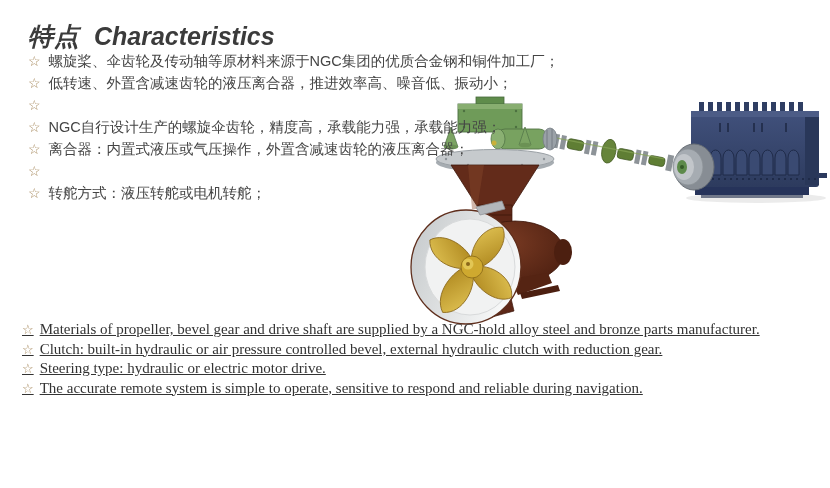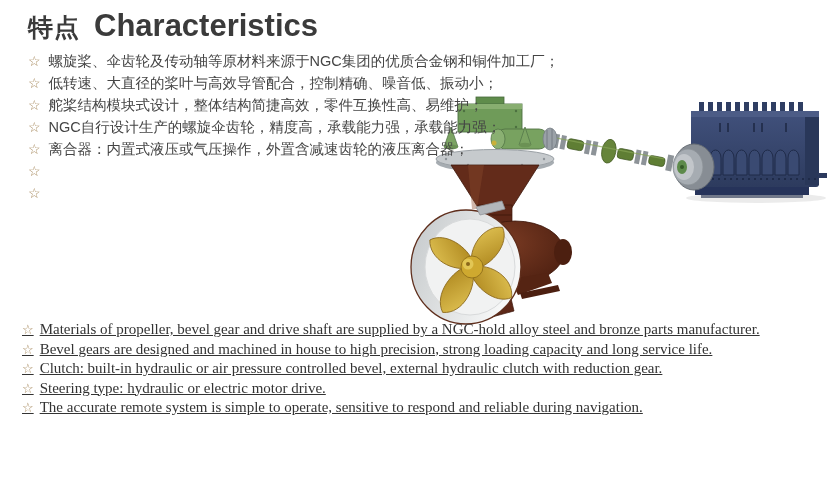--- a/index.html
+++ b/index.html
@@ -1,24 +1,24 @@
 <!DOCTYPE html>
 <html><head>
 <meta charset="utf-8">
 <style>
   html,body{margin:0;padding:0;background:#ffffff;}
   body{width:830px;height:488px;overflow:hidden;position:relative;
        font-family:"Liberation Sans",sans-serif;}
   .page{position:absolute;inset:0;background:#fff;}
 
   
-  .title{position:absolute;left:28px;top:8px;display:flex;align-items:baseline;
-         gap:14px;color:#3b3b3b;font-weight:bold;}
+  .title{position:absolute;left:28px;top:20px;display:flex;align-items:baseline;
+         gap:14px;color:#3b3b3b;font-weight:bold;font-style:italic;}
   .title .zh{font-size:25px;letter-spacing:1px;}
-  .title .en{font-size:31px;letter-spacing:0px;}
+  .title .en{font-size:25px;letter-spacing:0px;}
 
   
   .zh-list{position:absolute;left:28px;top:50px;margin:0;padding:0;list-style:none;z-index:2;}
   .zh-list li{display:flex;align-items:flex-start;line-height:22px;font-size:14.5px;
               color:#454545;white-space:nowrap;}
   .zh-list .star{color:#a78a5e;font-size:14px;margin-right:8px;line-height:22px;}
 
   
   .en-list{position:absolute;left:22px;top:320px;width:795px;margin:0;padding:0;list-style:none;
            font-family:"Liberation Serif",serif;font-size:15px;color:#333333;z-index:2;text-decoration:underline;}
@@ -38,39 +38,39 @@
     <span class="en">Characteristics</span>
   </header>
 
   <ul class="zh-list">
     <li>
         <span class="star">☆</span>
         <span>螺旋桨、伞齿轮及传动轴等原材料来源于NGC集团的优质合金钢和铜件加工厂；</span>
       </li>
     <li>
         <span class="star">☆</span>
-        <span>低转速、大直径的桨叶与高效导管配合，控制精确、噪音低、振动小；</span>
-      </li>
-    <li>
-        <span class="star">☆</span>
-        <span>舵桨结构模块式设计，整体结构简捷高效，零件互换性高、易维护；</span>
+        <span>低转速、外置含减速齿轮的液压离合器，推进效率高、噪音低、振动小；</span>
+      </li>
+    <li>
+        <span class="star">☆</span>
       </li>
     <li>
         <span class="star">☆</span>
         <span>NGC自行设计生产的螺旋伞齿轮，精度高，承载能力强，承载能力强；</span>
       </li>
     <li>
         <span class="star">☆</span>
         <span>离合器：内置式液压或气压操作，外置含减速齿轮的液压离合器；</span>
       </li>
     <li>
         <span class="star">☆</span>
       </li>
     <li>
         <span class="star">☆</span>
+        <span>转舵方式：液压转舵或电机转舵；</span>
       </li>
   </ul>
 
   <figure class="illustration">
     <svg width="432" height="240" viewBox="0 0 432 240">
       <defs>
         <linearGradient id="engGrad" x1="0" y1="0" x2="0" y2="1">
           <stop offset="0" stop-color="#41517c"></stop>
             <stop offset="1" stop-color="#2d3b5e"></stop>
         </linearGradient>
@@ -222,19 +222,18 @@
         </g>
         <circle cx="74" cy="182" r="11" fill="#cfa92f" stroke="#95741c" stroke-width="1"></circle>
         <circle cx="70" cy="179" r="5.5" fill="#e2c654"></circle>
         <circle cx="70" cy="179" r="2" fill="#8a671a"></circle>
       </g>
     </svg>
   </figure>
 
   <ul class="en-list">
     <li><span class="star">☆</span><span>Materials of propeller, bevel gear and drive shaft are supplied by a NGC-hold alloy steel and bronze parts manufacturer.</span></li>
-    <li><span class="star">☆</span><span>Bevel gears are designed and machined in house to high precision, strong loading capacity and long service life.</span></li>
     <li><span class="star">☆</span><span>Clutch: built-in hydraulic or air pressure controlled bevel, external hydraulic clutch with reduction gear.</span></li>
     <li><span class="star">☆</span><span>Steering type: hydraulic or electric motor drive.</span></li>
     <li><span class="star">☆</span><span>The accurate remote system is simple to operate, sensitive to respond and reliable during navigation.</span></li>
   </ul>
 
 </div>
 
 </body></html>

